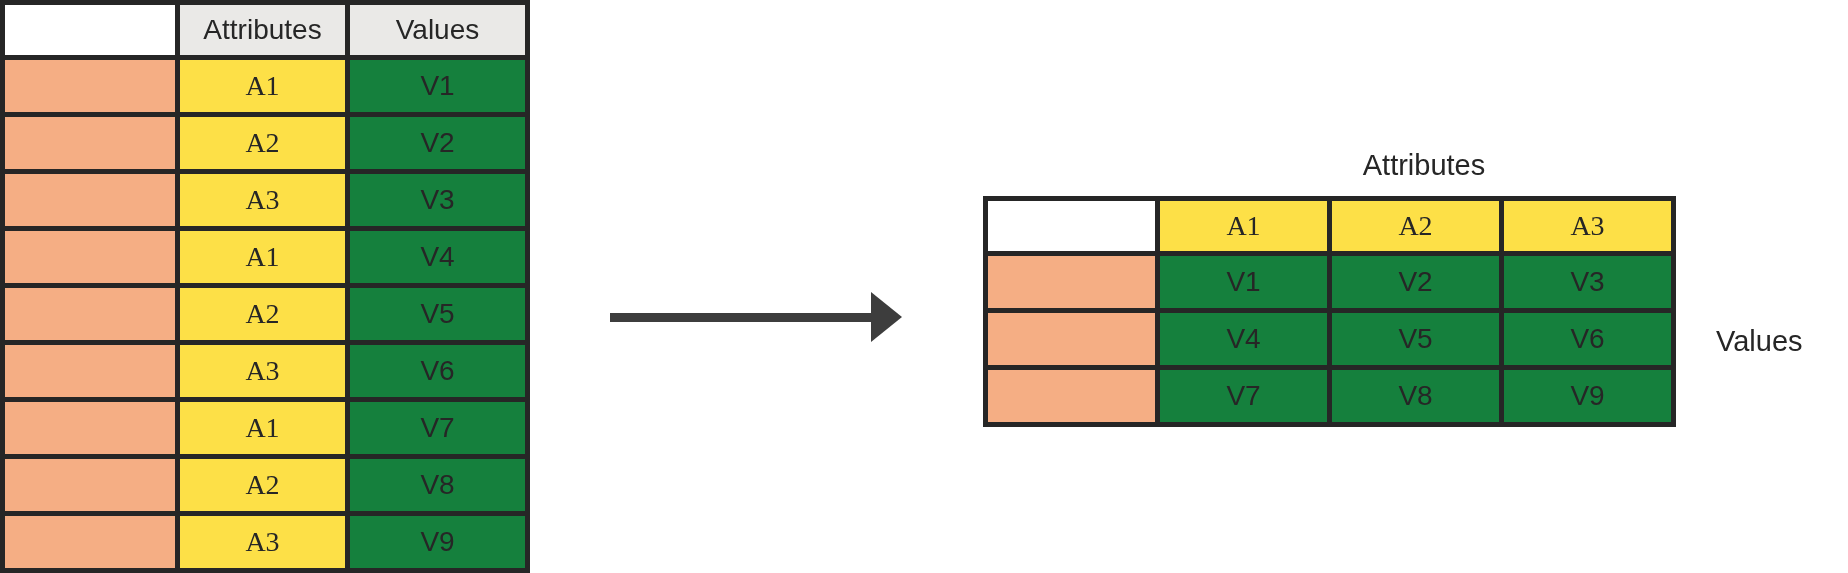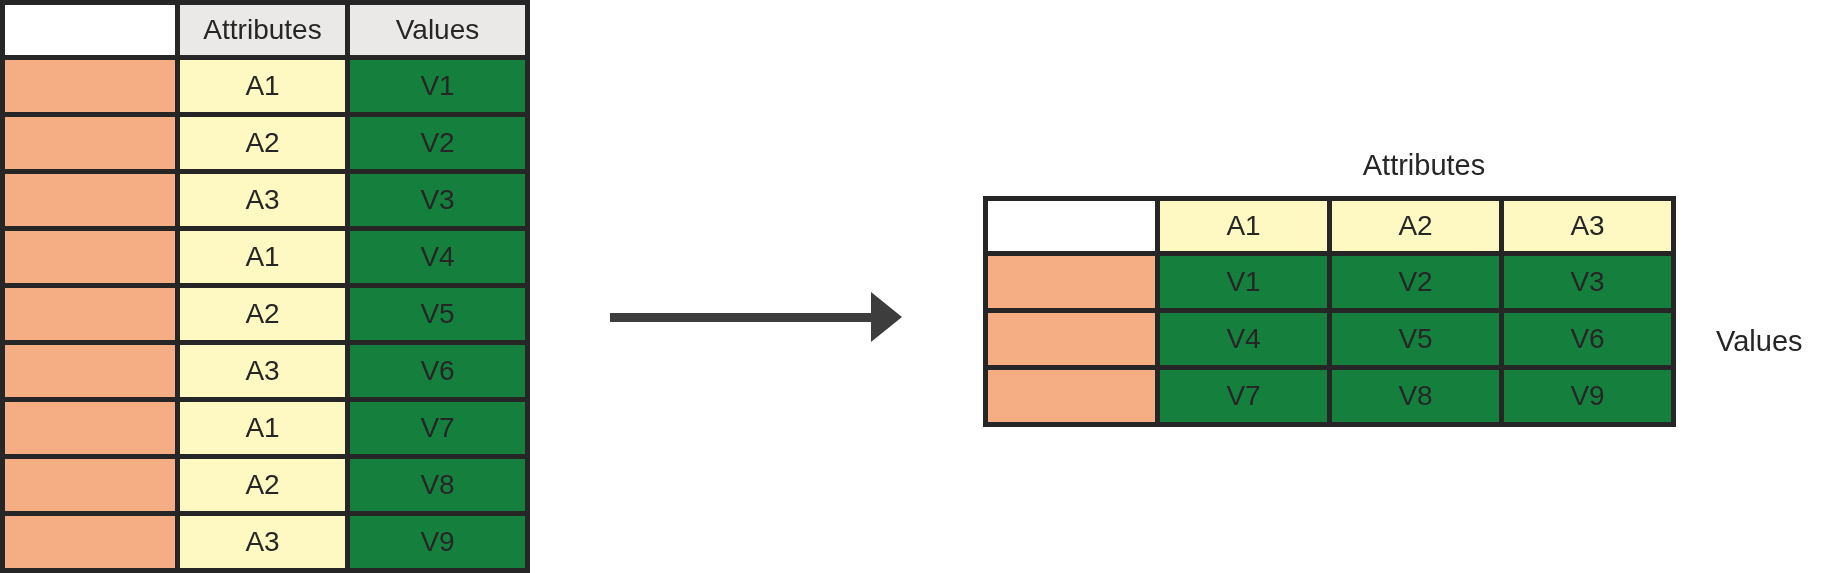--- a/index.html
+++ b/index.html
@@ -22,21 +22,21 @@
   table.diagram-table td {
     border: 5px solid #262626;
     text-align: center;
     vertical-align: middle;
     padding: 0;
     overflow: hidden;
   }
   td.ghost { border: none; background: transparent; }
   td.hdr   { background: #EAE9E7; }
   td.key   { background: #F5AE84; }
-  td.attr  { background: #fef9c3; }
+  td.attr  { background: #fde047; font-family: Liberation Serif, serif; }
   td.val   { background: #15803d; }
 
   
   .left-table { left: 0; top: 0; }
   .left-table td { height: 52px; }
   .left-table tr.header-row td { height: 50px; }
   .left-table col.c-key  { width: 175px; }
   .left-table col.c-attr { width: 170px; }
   .left-table col.c-val  { width: 180px; }
 

